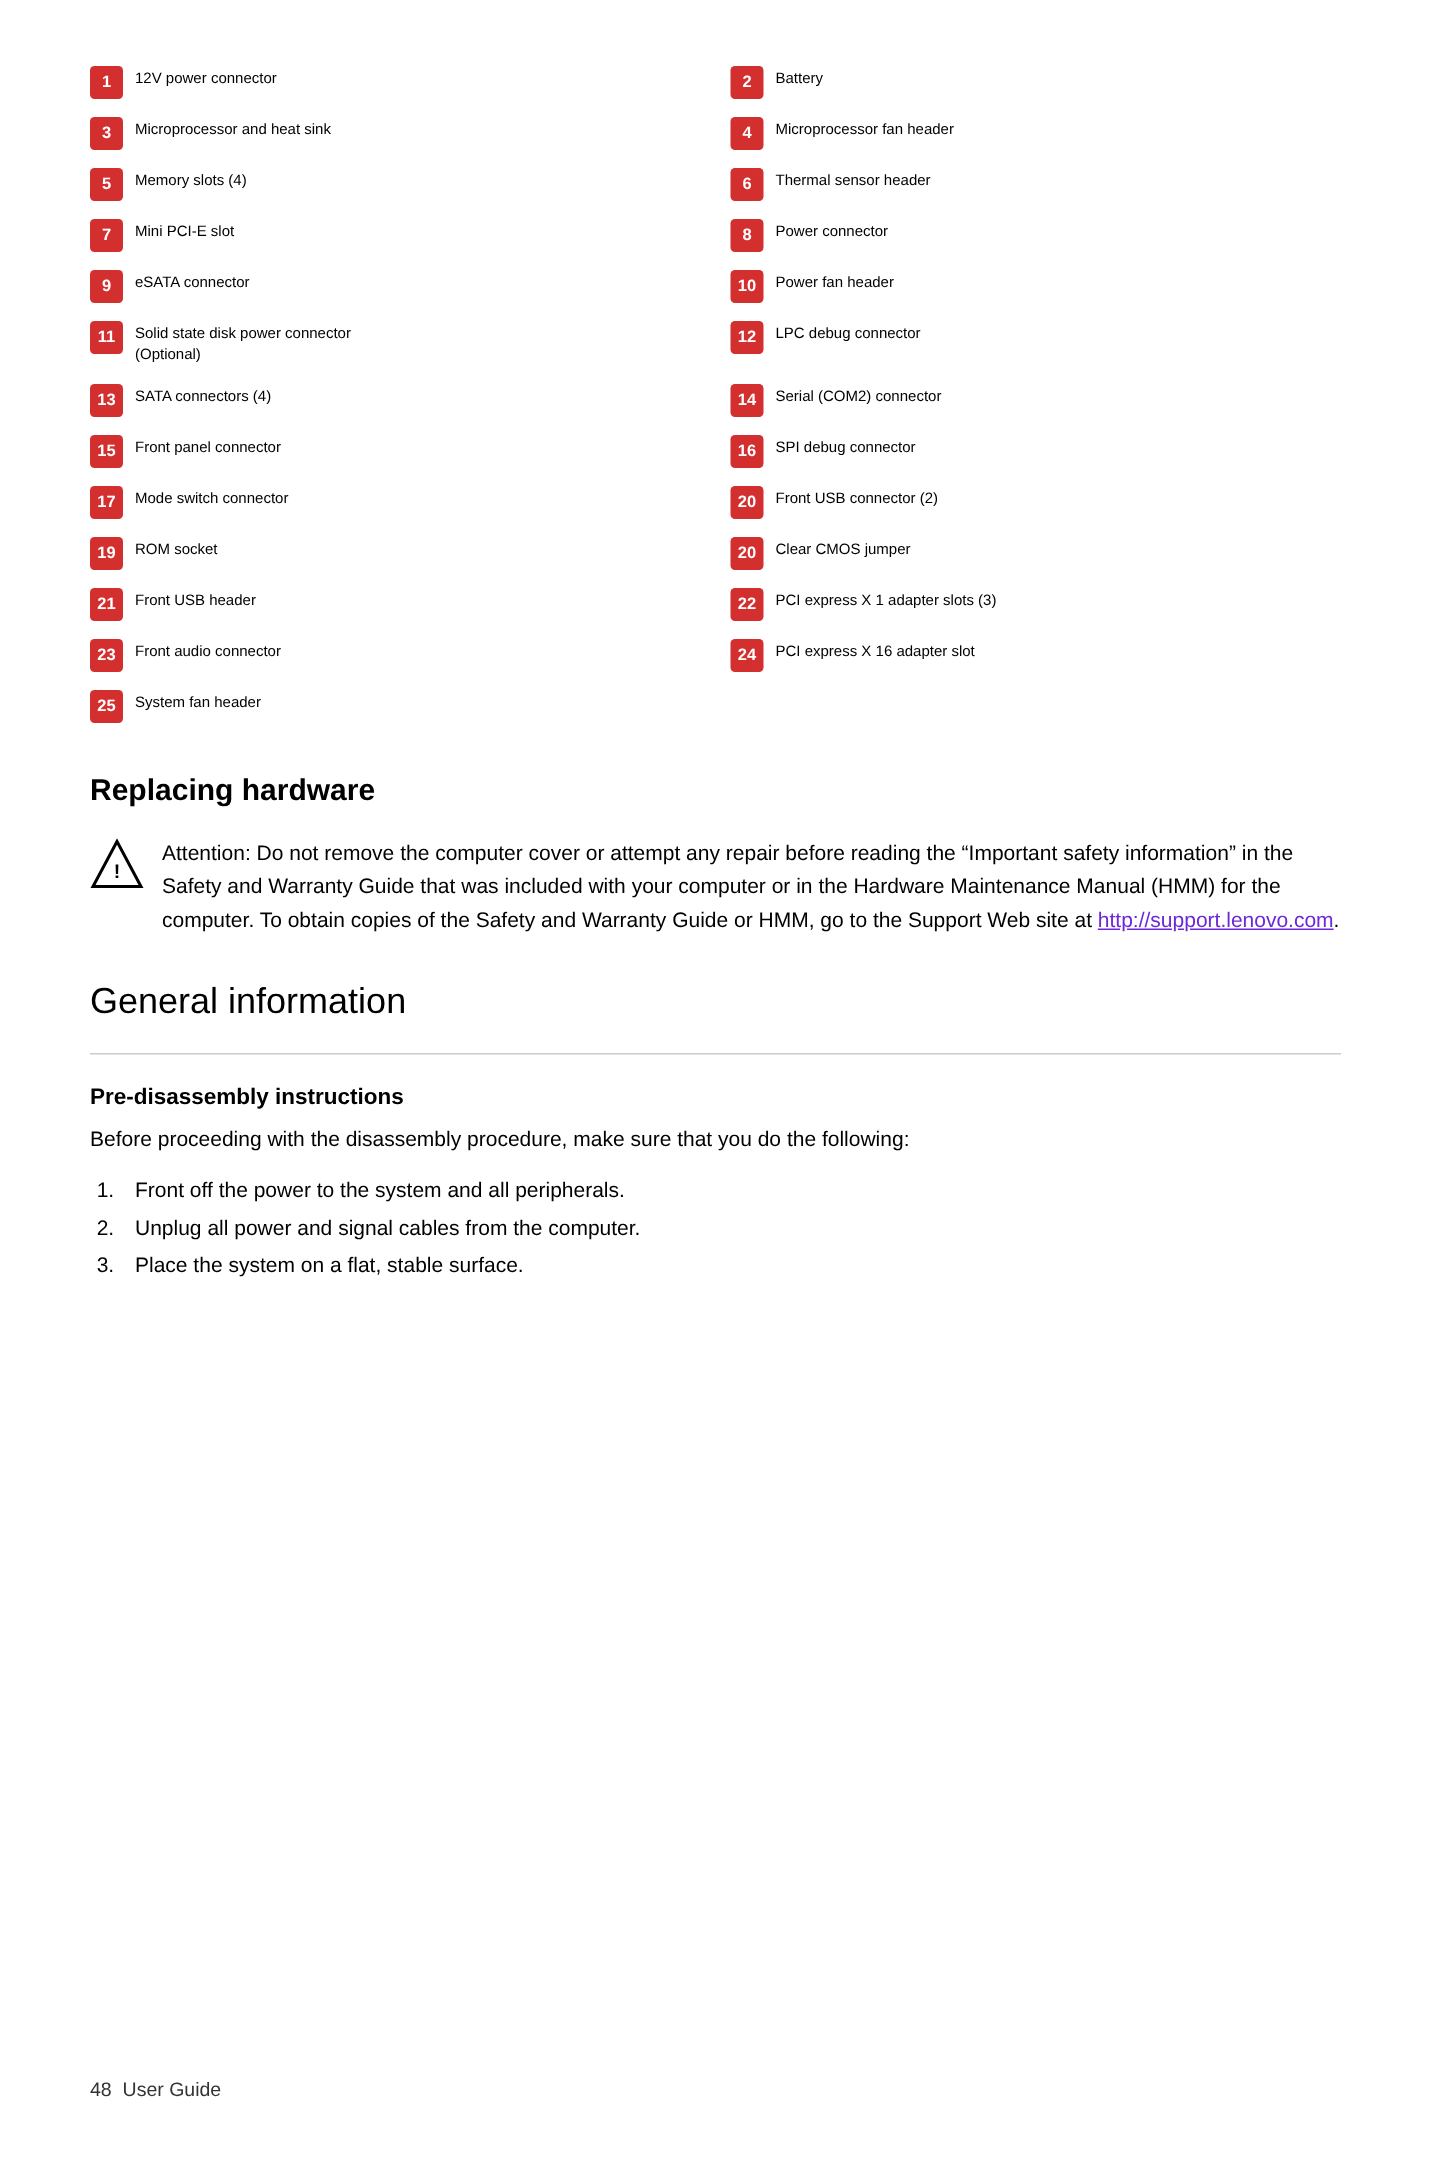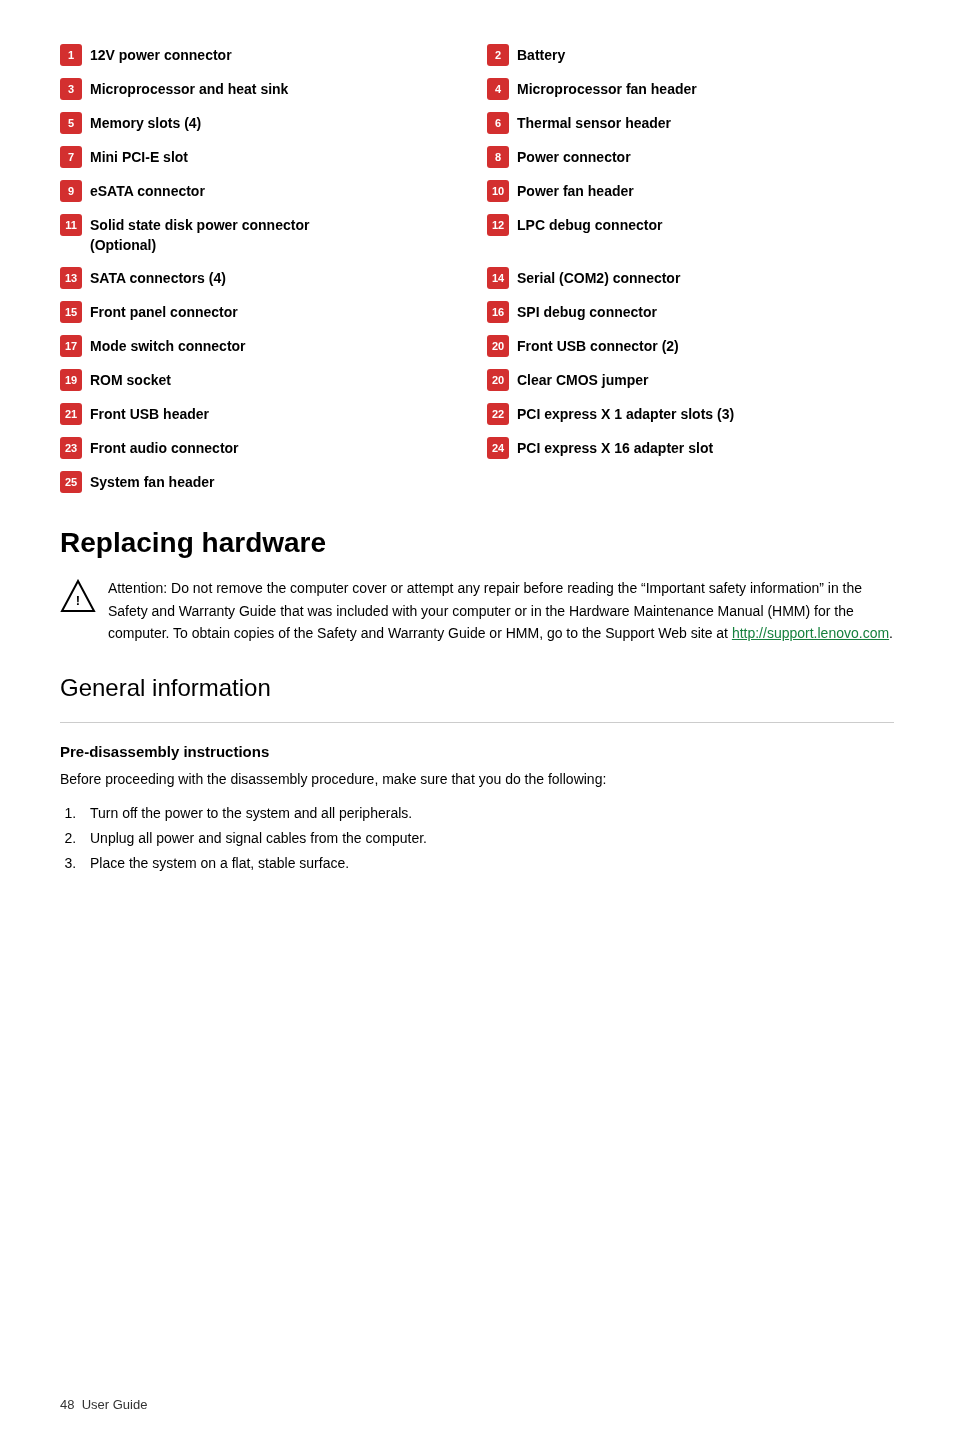--- a/index.html
+++ b/index.html
@@ -36,28 +36,27 @@
       background: #d32f2f;
       color: #fff;
       font-size: 11px;
       font-weight: bold;
       border-radius: 3px;
       flex-shrink: 0;
       padding: 0 3px;
     }
 
     .component-label {
-      font-size: 14px;
+      font-size: 10px;
       line-height: 1.4;
       padding-top: 2px;
-      font-weight: bold;
     }
 
     .section-title {
-      font-size: 28px;
+      font-size: 20px;
       font-weight: bold;
       margin: 30px 0 18px 0;
       border-bottom: none;
     }
 
     .attention-box {
       display: flex;
       align-items: flex-start;
       gap: 12px;
       margin-bottom: 30px;
@@ -77,21 +76,21 @@
 
     .attention-text .bold {
       font-weight: normal;
     }
 
     .attention-text .italic {
       margin-top: 24px;
     }
 
     .attention-text a {
-      color: #15803d;
+      color: #6d28d9;
       text-decoration: underline;
     }
 
     .subsection-title {
       font-size: 24px;
       font-weight: normal;
       margin: 24px 0 10px 0;
     }
 
     .sub-subsection-title {
@@ -112,21 +111,21 @@
     }
 
     .ordered-list li {
       font-size: 14px;
       line-height: 1.8;
       padding-left: 10px;
     }
 
     .footer {
       position: absolute;
-      bottom: 40px;
+      bottom: 52px;
       left: 60px;
       font-size: 13px;
       color: #333;
     }
 
     .divider {
       border: none;
       border-top: 1px solid #ccc;
       margin: 20px 0;
     }
@@ -270,20 +269,20 @@
 
 <h2 class="subsection-title">General information</h2>
 
 <hr class="divider">
 
 <h3 class="sub-subsection-title">Pre-disassembly instructions</h3>
 
 <p class="body-text">Before proceeding with the disassembly procedure, make sure that you do the following:</p>
 
 <ol class="ordered-list">
-  <li>Turn off the power to the system and all peripherals.</li>
+  <li>Front off the power to the system and all peripherals.</li>
   <li>Unplug all power and signal cables from the computer.</li>
   <li>Place the system on a flat, stable surface.</li>
 </ol>
 
 <div class="footer">
   <span>48</span>&nbsp;&nbsp;<span>User Guide</span>
 </div>
 
 </body></html>

